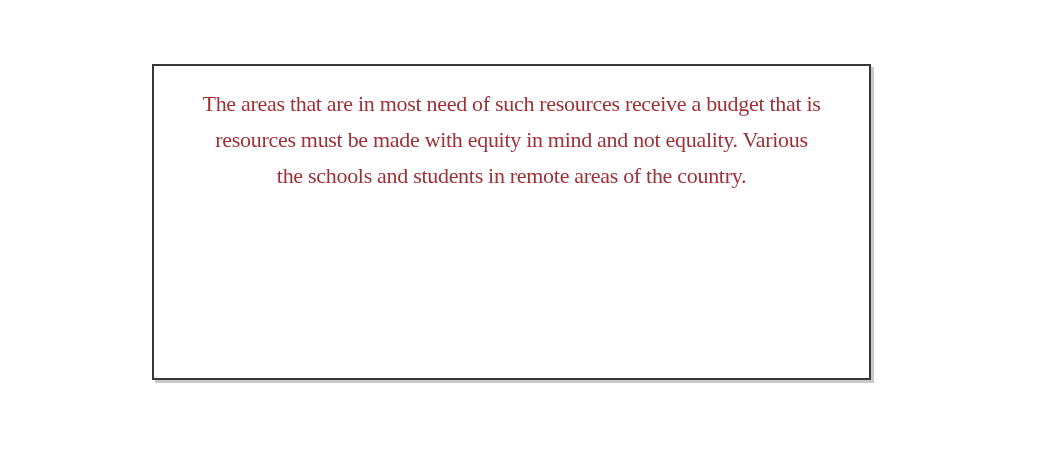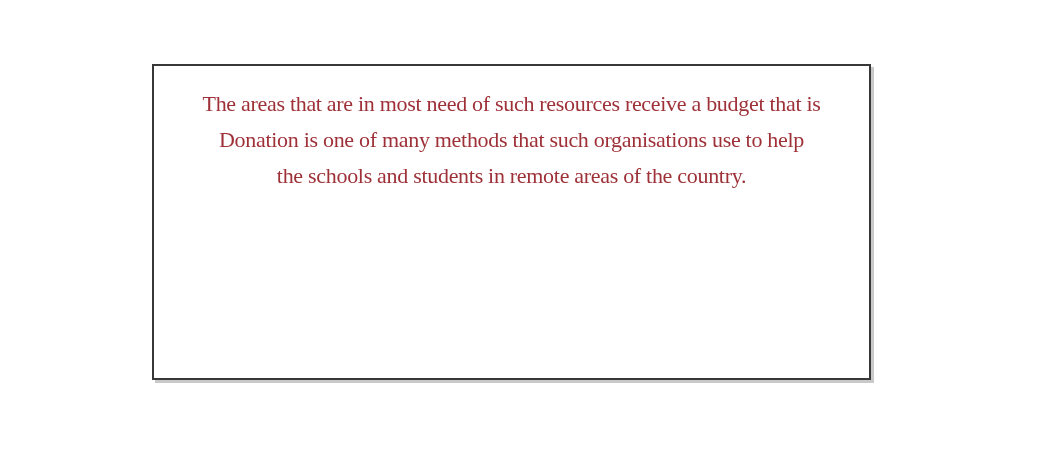--- a/index.html
+++ b/index.html
@@ -38,17 +38,17 @@
     white-space: nowrap;
   }
 </style>
 </head>
 <body>
 
 <div class="canvas">
   <div class="text-box">
     <div class="text-block">
       <div class="line">The areas that are in most need of such resources receive a budget that is</div>
-      <div class="line">Donation is one of many methods that such organisations use to help</div>
+      <div class="line">resources must be made with equity in mind and not equality. Various</div>
       <div class="line">the schools and students in remote areas of the country.</div>
     </div>
   </div>
 </div>
 
 </body></html>

